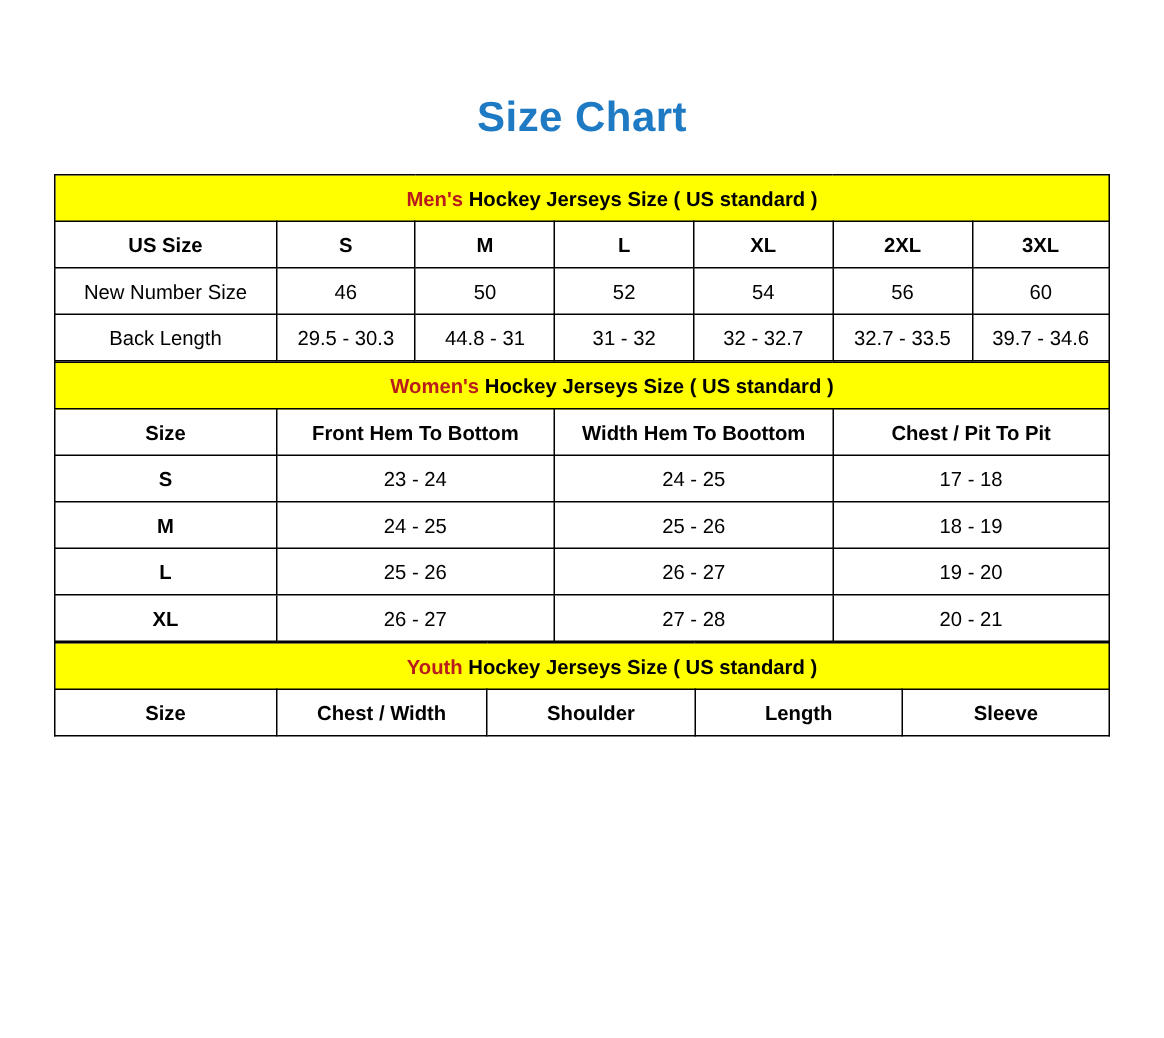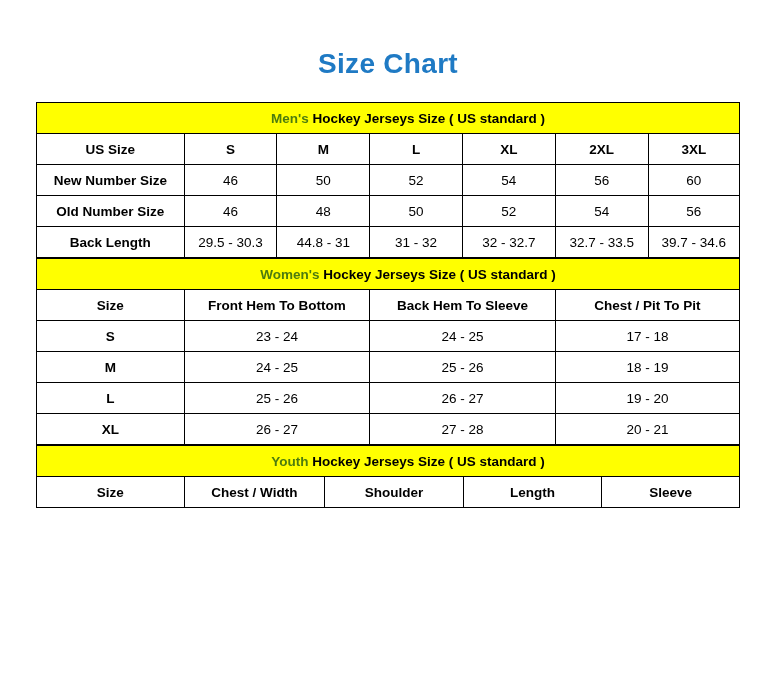--- a/index.html
+++ b/index.html
@@ -18,21 +18,21 @@
     width: 776px;
     height: 692px;
     position: relative;
     box-sizing: border-box;
   }
   .title {
     text-align: center;
     color: #1f7ac4;
     font-size: 28px;
     font-weight: bold;
-    padding-top: 48px;
+    padding-top: 62px;
     letter-spacing: 0.3px;
   }
   .chart-wrap {
     margin: 22px 36px 0 36px;
   }
   table.size-table {
     border-collapse: collapse;
     width: 100%;
     table-layout: fixed;
   }
@@ -44,25 +44,25 @@
     height: 26px;
     padding: 2px 2px;
   }
   td.banner {
     background: #ffff00;
     font-weight: bold;
     font-size: 15px;
     height: 30px;
   }
   .banner .accent {
-    color: #4d7c0f;
+    color: #b91c1c;
     padding-left: 40px;
   }
   td.rowhead {
-    font-weight: bold;
+    font-weight: normal;
   }
   td.colhead {
     font-weight: bold;
   }
   td.strong {
     font-weight: bold;
   }
 </style>
 </head>
 <body>
@@ -99,29 +99,20 @@
         <tr>
           <td class="rowhead">New Number Size</td>
           <td>46</td>
           <td>50</td>
           <td>52</td>
           <td>54</td>
           <td>56</td>
           <td>60</td>
         </tr>
         <tr>
-          <td class="rowhead">Old Number Size</td>
-          <td>46</td>
-          <td>48</td>
-          <td>50</td>
-          <td>52</td>
-          <td>54</td>
-          <td>56</td>
-        </tr>
-        <tr>
           <td class="rowhead">Back Length</td>
           <td>29.5 - 30.3</td>
           <td>44.8 - 31</td>
           <td>31 - 32</td>
           <td>32 - 32.7</td>
           <td>32.7 - 33.5</td>
           <td>39.7 - 34.6</td>
         </tr>
       </tbody>
     </table>
@@ -133,21 +124,21 @@
           <col style="width:26.4%">
           <col style="width:26.2%">
       </colgroup>
       <tbody>
         <tr>
           <td class="banner" colspan="4"><span class="accent">Women's</span><span> Hockey Jerseys Size ( US standard )</span></td>
         </tr>
         <tr>
           <td class="colhead">Size</td>
           <td class="colhead">Front Hem To Bottom</td>
-          <td class="colhead">Back Hem To Sleeve</td>
+          <td class="colhead">Width Hem To Boottom</td>
           <td class="colhead">Chest / Pit To Pit</td>
         </tr>
         <tr>
           <td class="strong">S</td>
           <td>23 - 24</td>
           <td>24 - 25</td>
           <td>17 - 18</td>
         </tr>
         <tr>
           <td class="strong">M</td>

